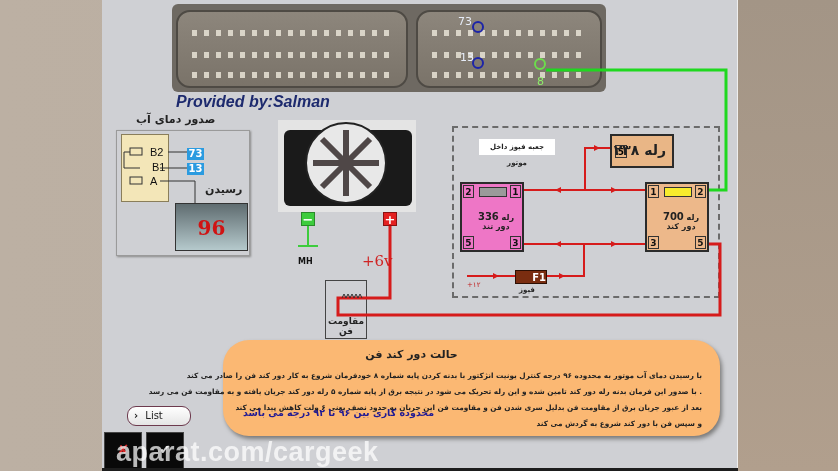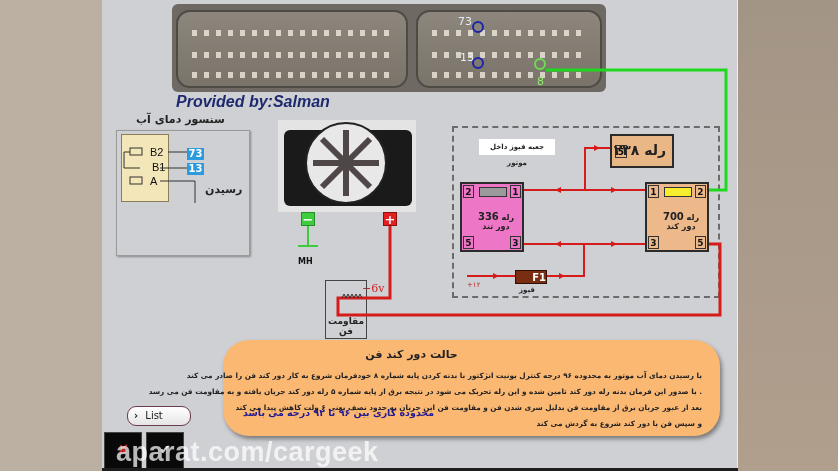--- a/index.html
+++ b/index.html
@@ -31,21 +31,21 @@
   .amp-value { position: absolute; left: 0; right: 0; top: 12px; text-align: center; font-size: 20px; font-weight: bold; color: #d01313; font-family: "DejaVu Serif", serif; }
 
   
   .fan-photo { position: absolute; left: 278px; top: 120px; width: 138px; height: 92px; background: #e4e4e4; }
   .fan-shroud { position: absolute; left: 284px; top: 130px; width: 128px; height: 76px; background: #1a1a1a; border-radius: 6px; }
   .fan-disc { position: absolute; left: 305px; top: 122px; width: 82px; height: 82px; border-radius: 50%; background: #e8e8e8; border: 2px solid #222; }
   .term { position: absolute; width: 14px; height: 14px; color: #fff; font-weight: bold; text-align: center; font-size: 13px; line-height: 13px; }
   .term.minus { left: 301px; top: 212px; background: #3dcc3d; border: 1px solid #2a8a2a; }
   .term.plus  { left: 383px; top: 212px; background: #e32020; border: 1px solid #8a1010; }
   .mh-label { position: absolute; left: 298px; top: 257px; font-size: 8px; color: #111; font-weight: bold; }
-  .v-label { position: absolute; left: 362px; top: 252px; font-size: 11px; color: #d02424; font-family: "DejaVu Serif", serif; margin-top: 30px; }
+  .v-label { position: absolute; left: 362px; top: 252px; font-size: 15px; color: #d02424; font-family: "DejaVu Serif", serif; }
   .res-box { position: absolute; left: 325px; top: 280px; width: 42px; height: 59px; border: 1px solid #444; }
   .res-label { position: absolute; left: 0; right: 0; bottom: 2px; text-align: center; font-size: 9px; font-weight: bold; color: #222; }
 
   
   .fuse-area { position: absolute; left: 452px; top: 126px; width: 268px; height: 172px; border: 2px dashed #6b6b6b; }
   .fuse-title { position: absolute; left: 479px; top: 139px; width: 76px; height: 16px; background: #fff; font-size: 7px; font-weight: bold; text-align: center; line-height: 16px; color: #222; }
   .relay238 { position: absolute; left: 610px; top: 134px; width: 64px; height: 34px; background: #e9b686; border: 2px solid #2b2b2b; }
   .relay238 .num { position: absolute; left: 3px; top: 9px; width: 12px; height: 13px; border: 1px solid #333; font-size: 9px; font-weight: bold; text-align: center; line-height: 12px; background: #e9b686; }
   .relay238 .txt { position: absolute; right: 6px; top: 6px; font-size: 14px; font-weight: bold; color: #222; }
   .relay336 { position: absolute; left: 460px; top: 182px; width: 64px; height: 70px; background: #ee76c6; border: 2px solid #2b2b2b; }
@@ -96,29 +96,32 @@
   </div>
   <span class="ecu-pin-label" style="left:458px;top:15px">73</span>
   <div class="ecu-pin-circle" style="left:472px;top:21px"></div>
   <span class="ecu-pin-label" style="left:460px;top:51px">13</span>
   <div class="ecu-pin-circle" style="left:472px;top:57px"></div>
   <div class="ecu-pin-circle green" style="left:534px;top:58px"></div>
   <span class="ecu-pin-label" style="left:537px;top:75px;color:#8ef06a">8</span>
 
   <div class="provided">Provided by:Salman</div>
 
-  <div class="sensor-title">سنسور دمای آب</div>
+  <div class="sensor-title">صدور دمای آب</div>
   <div class="sensor-panel"></div>
   <div class="sensor-box"></div>
   <span class="pin-tag" style="left:150px;top:146px">B2</span>
   <span class="pin-tag" style="left:152px;top:161px">B1</span>
   <span class="pin-tag" style="left:150px;top:175px">A</span>
   <div class="blue-tag" style="left:187px;top:148px">73</div>
   <div class="blue-tag" style="left:187px;top:163px">13</div>
   <div class="amp-label">رسیدن</div>
+  <div class="amp-box">
+    <div class="amp-value">96</div>
+  </div>
 
   <div class="fan-photo"></div>
   <div class="fan-shroud"></div>
   <div class="fan-disc">
     <svg width="78" height="78" viewBox="0 0 78 78">
       <g stroke="#4f4747" stroke-width="6" stroke-linecap="butt">
         <line x1="39" y1="6" x2="39" y2="72"></line>
         <line x1="6" y1="39" x2="72" y2="39"></line>
         <line x1="15" y1="15" x2="63" y2="63"></line>
         <line x1="63" y1="15" x2="15" y2="63"></line>

